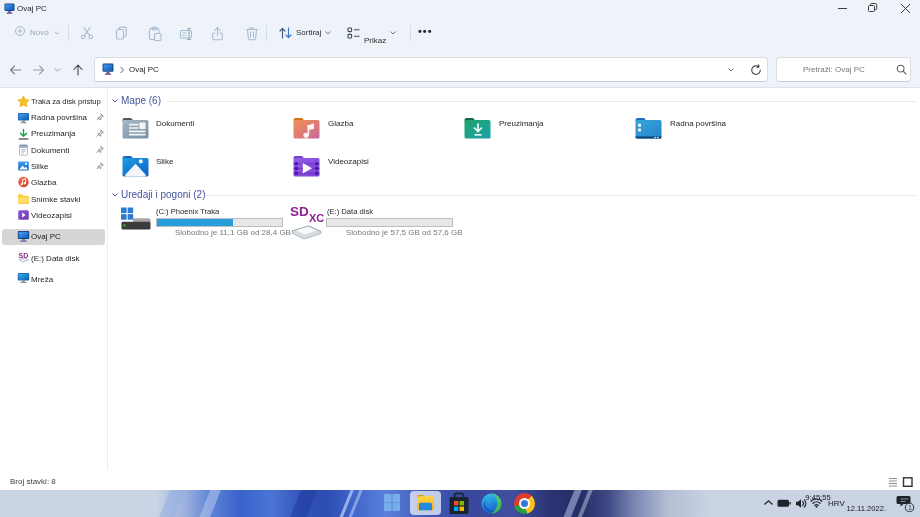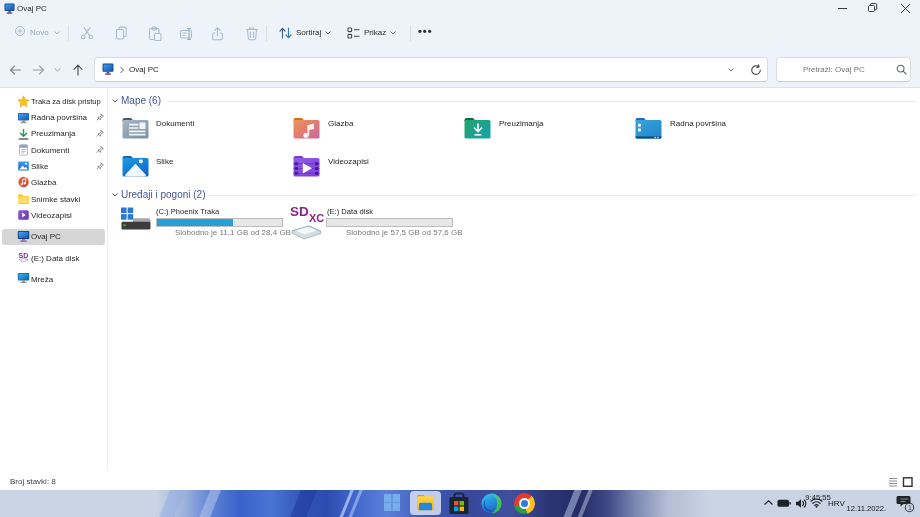--- a/index.html
+++ b/index.html
@@ -94,21 +94,21 @@
 <svg class="abs" style="left:324px;top:30px" width="8" height="6" viewBox="0 0 8 6">
     <path d="M1.5 1.5 L4 4 L6.5 1.5" fill="none" stroke="#6e757c" stroke-width="1"></path>
   </svg>
 <svg class="abs" style="left:347px;top:27px" width="13" height="12" viewBox="0 0 13 12">
  <g fill="none" stroke="#3f4a57" stroke-width="1.1">
   <rect x="1" y="1" width="3.6" height="3.6" rx="0.8"></rect>
   <rect x="1" y="7.4" width="3.6" height="3.6" rx="0.8"></rect>
   <path d="M7 2.8 h5.5 M7 9.2 h5.5"></path>
  </g>
 </svg>
-<div class="txt" style="left:364px;top:28px;color:#2c2c2c;">Prikaz</div>
+<div class="txt" style="left:364px;top:36px;color:#2c2c2c;">Prikaz</div>
 <svg class="abs" style="left:389px;top:30px" width="8" height="6" viewBox="0 0 8 6">
     <path d="M1.5 1.5 L4 4 L6.5 1.5" fill="none" stroke="#6e757c" stroke-width="1"></path>
   </svg>
 <div class="sep" style="left:410px;"></div>
 <div class="abs" style="left:418px;top:25px;width:14px;height:14px;color:#2c2c2c;font-size:11px;letter-spacing:1px;font-weight:bold;">•••</div>
 
 <svg class="abs" style="left:9px;top:64px" width="80" height="12" viewBox="0 0 80 12">
  <g fill="none" stroke-linecap="round" stroke-linejoin="round">
   <path d="M11.5 6 H1.5 M5.5 2 L1.5 6 L5.5 10" stroke="#808488" stroke-width="1.1"></path>
   <path d="M24.5 6 H34.5 M30.5 2 L34.5 6 L30.5 10" stroke="#9b9fa3" stroke-width="1.1"></path>

